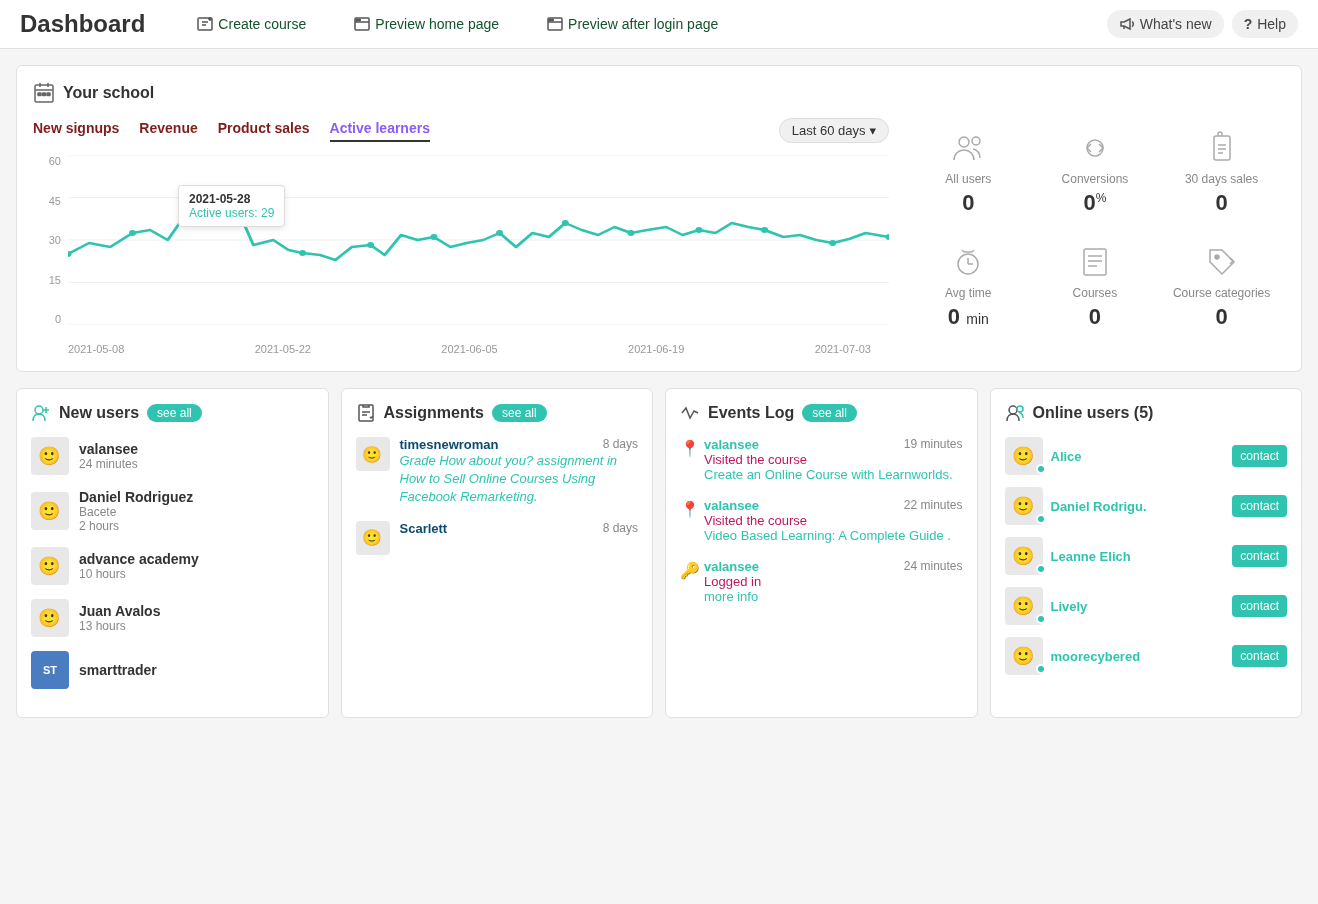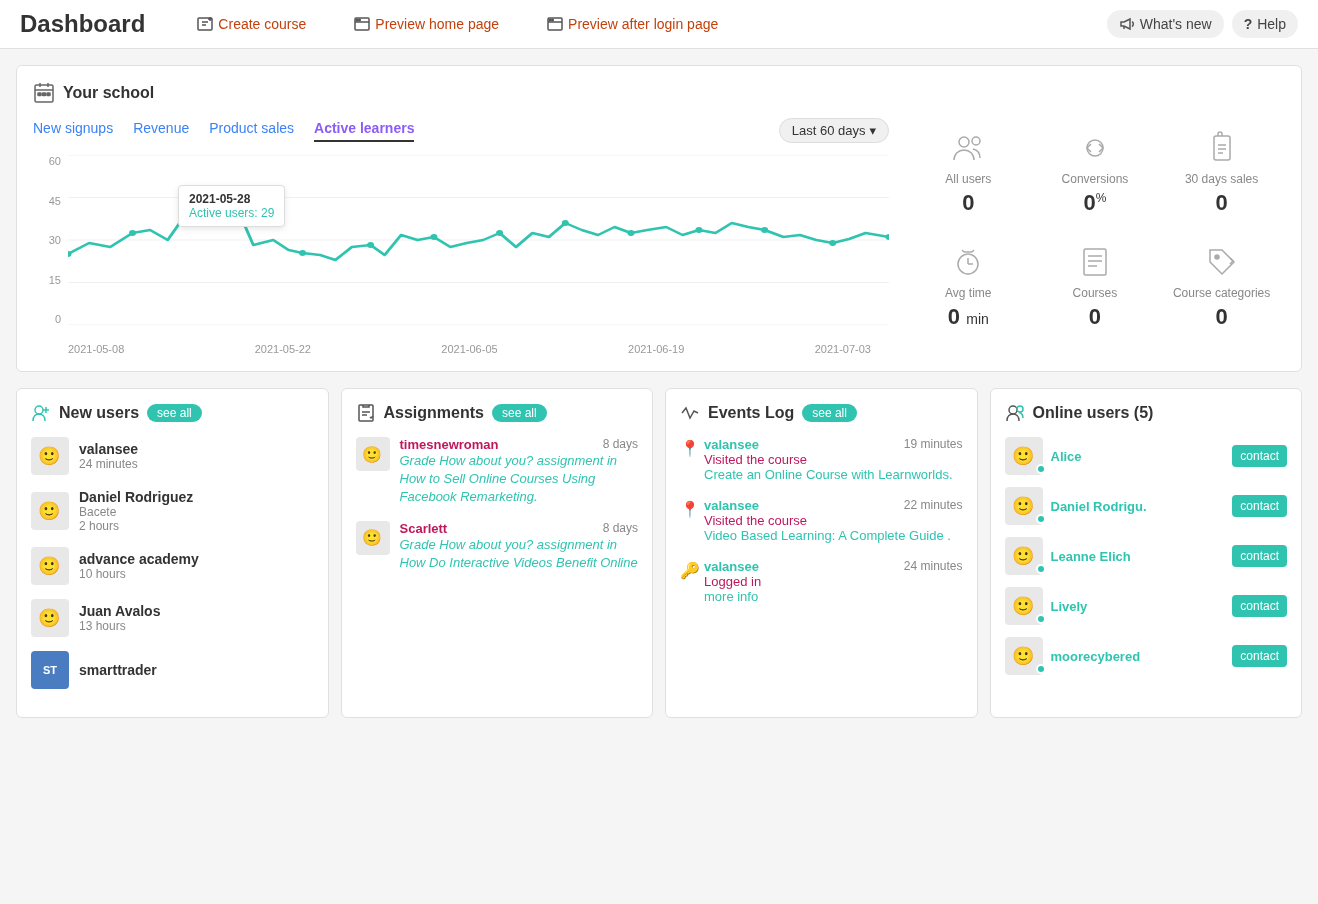--- a/index.html
+++ b/index.html
@@ -11,21 +11,21 @@
       display: flex;
       align-items: center;
       padding: 10px 20px;
       border-bottom: 1px solid #e0e0e0;
       gap: 24px;
     }
     .header-title { font-size: 24px; font-weight: bold; margin-right: 16px; }
     .header-btn {
       display: flex; align-items: center; gap: 5px;
       padding: 6px 12px; border: none; background: none;
-      color: #c2410c; cursor: pointer; font-size: 14px;
+      color: #14532d; cursor: pointer; font-size: 14px;
       border-radius: 4px;
     }
     .header-spacer { flex: 1; }
     .header-right { display: flex; align-items: center; gap: 8px; }
     .header-right-btn {
       display: flex; align-items: flex-start; gap: 5px;
       padding: 6px 12px; border: none; background: #f0f0f0;
       color: #444; cursor: pointer; font-size: 14px;
       border-radius: 20px;
     }
@@ -42,22 +42,22 @@
       margin-bottom: 16px;
     }
     .school-header {
       display: flex; align-items: center; gap: 8px;
       font-size: 16px; font-weight: 600; margin-bottom: 14px;
     }
     .school-body { display: flex; gap: 16px; }
     .chart-area { flex: 1; }
     .chart-tabs { display: flex; align-items: center; gap: 20px; margin-bottom: 12px; }
     .chart-tab {
-      font-size: 14px; color: #3b82f6; cursor: pointer;
-      padding-bottom: 4px; border-bottom: 2px solid transparent;
+      font-size: 14px; color: #7f1d1d; cursor: pointer;
+      padding-bottom: 4px; border-bottom: 2px solid transparent; font-weight: bold;
     }
     .chart-tab.active { color: #8b5cf6; border-bottom: 2px solid #333; font-weight: 600; }
     .chart-tab-select {
       margin-left: auto;
       background: #f0f0f0; border: 1px solid #ddd;
       border-radius: 20px; padding: 4px 12px;
       font-size: 13px; cursor: pointer; display: flex; align-items: center; gap: 4px;
     }
     .chart-container { position: relative; height: 200px; }
     .chart-labels-y {
@@ -125,21 +125,21 @@
 
     
     .assign-item { display: flex; gap: 10px; margin-bottom: 14px; align-items: flex-start; }
     .assign-avatar {
       width: 34px; height: 34px; border-radius: 4px;
       background: #e8e8e8; display: flex; align-items: center; justify-content: center;
       font-size: 16px; color: #bbb; flex-shrink: 0;
     }
     .assign-content { flex: 1; }
     .assign-meta { display: flex; justify-content: space-between; align-items: flex-start; }
-    .assign-user { color: #be185d; font-size: 13px; font-weight: 600; }
+    .assign-user { color: #0c4a6e; font-size: 13px; font-weight: 600; }
     .assign-days { font-size: 12px; color: #888; white-space: nowrap; }
     .assign-text { font-size: 13px; color: #30c4b0; line-height: 1.4; font-style: italic; }
 
     
     .event-item { display: flex; gap: 8px; margin-bottom: 16px; align-items: flex-start; }
     .event-icon { font-size: 16px; color: #888; margin-top: 2px; flex-shrink: 0; width: 16px; }
     .event-content { flex: 1; }
     .event-meta { display: flex; justify-content: space-between; }
     .event-user { color: #30c4b0; font-weight: 600; font-size: 13px; }
     .event-time { font-size: 12px; color: #888; }
@@ -513,21 +513,20 @@
         </div>
       </div>
 
       <div class="assign-item">
         <div class="assign-avatar">🙂</div>
         <div class="assign-content">
           <div class="assign-meta">
             <span class="assign-user">Scarlett</span>
             <span class="assign-days">8 days</span>
           </div>
-          <div class="assign-text">Grade How about you? assignment in How Do Interactive Videos Benefit Online</div>
         </div>
       </div>
     </div>
 
     <div class="panel">
       <div class="panel-header">
         <svg width="20" height="20" viewBox="0 0 20 20" fill="none" stroke="#555" stroke-width="1.5">
           <polyline points="2,10 6,5 10,15 14,8 18,10"></polyline>
         </svg>
         <span class="panel-title">Events Log</span>

